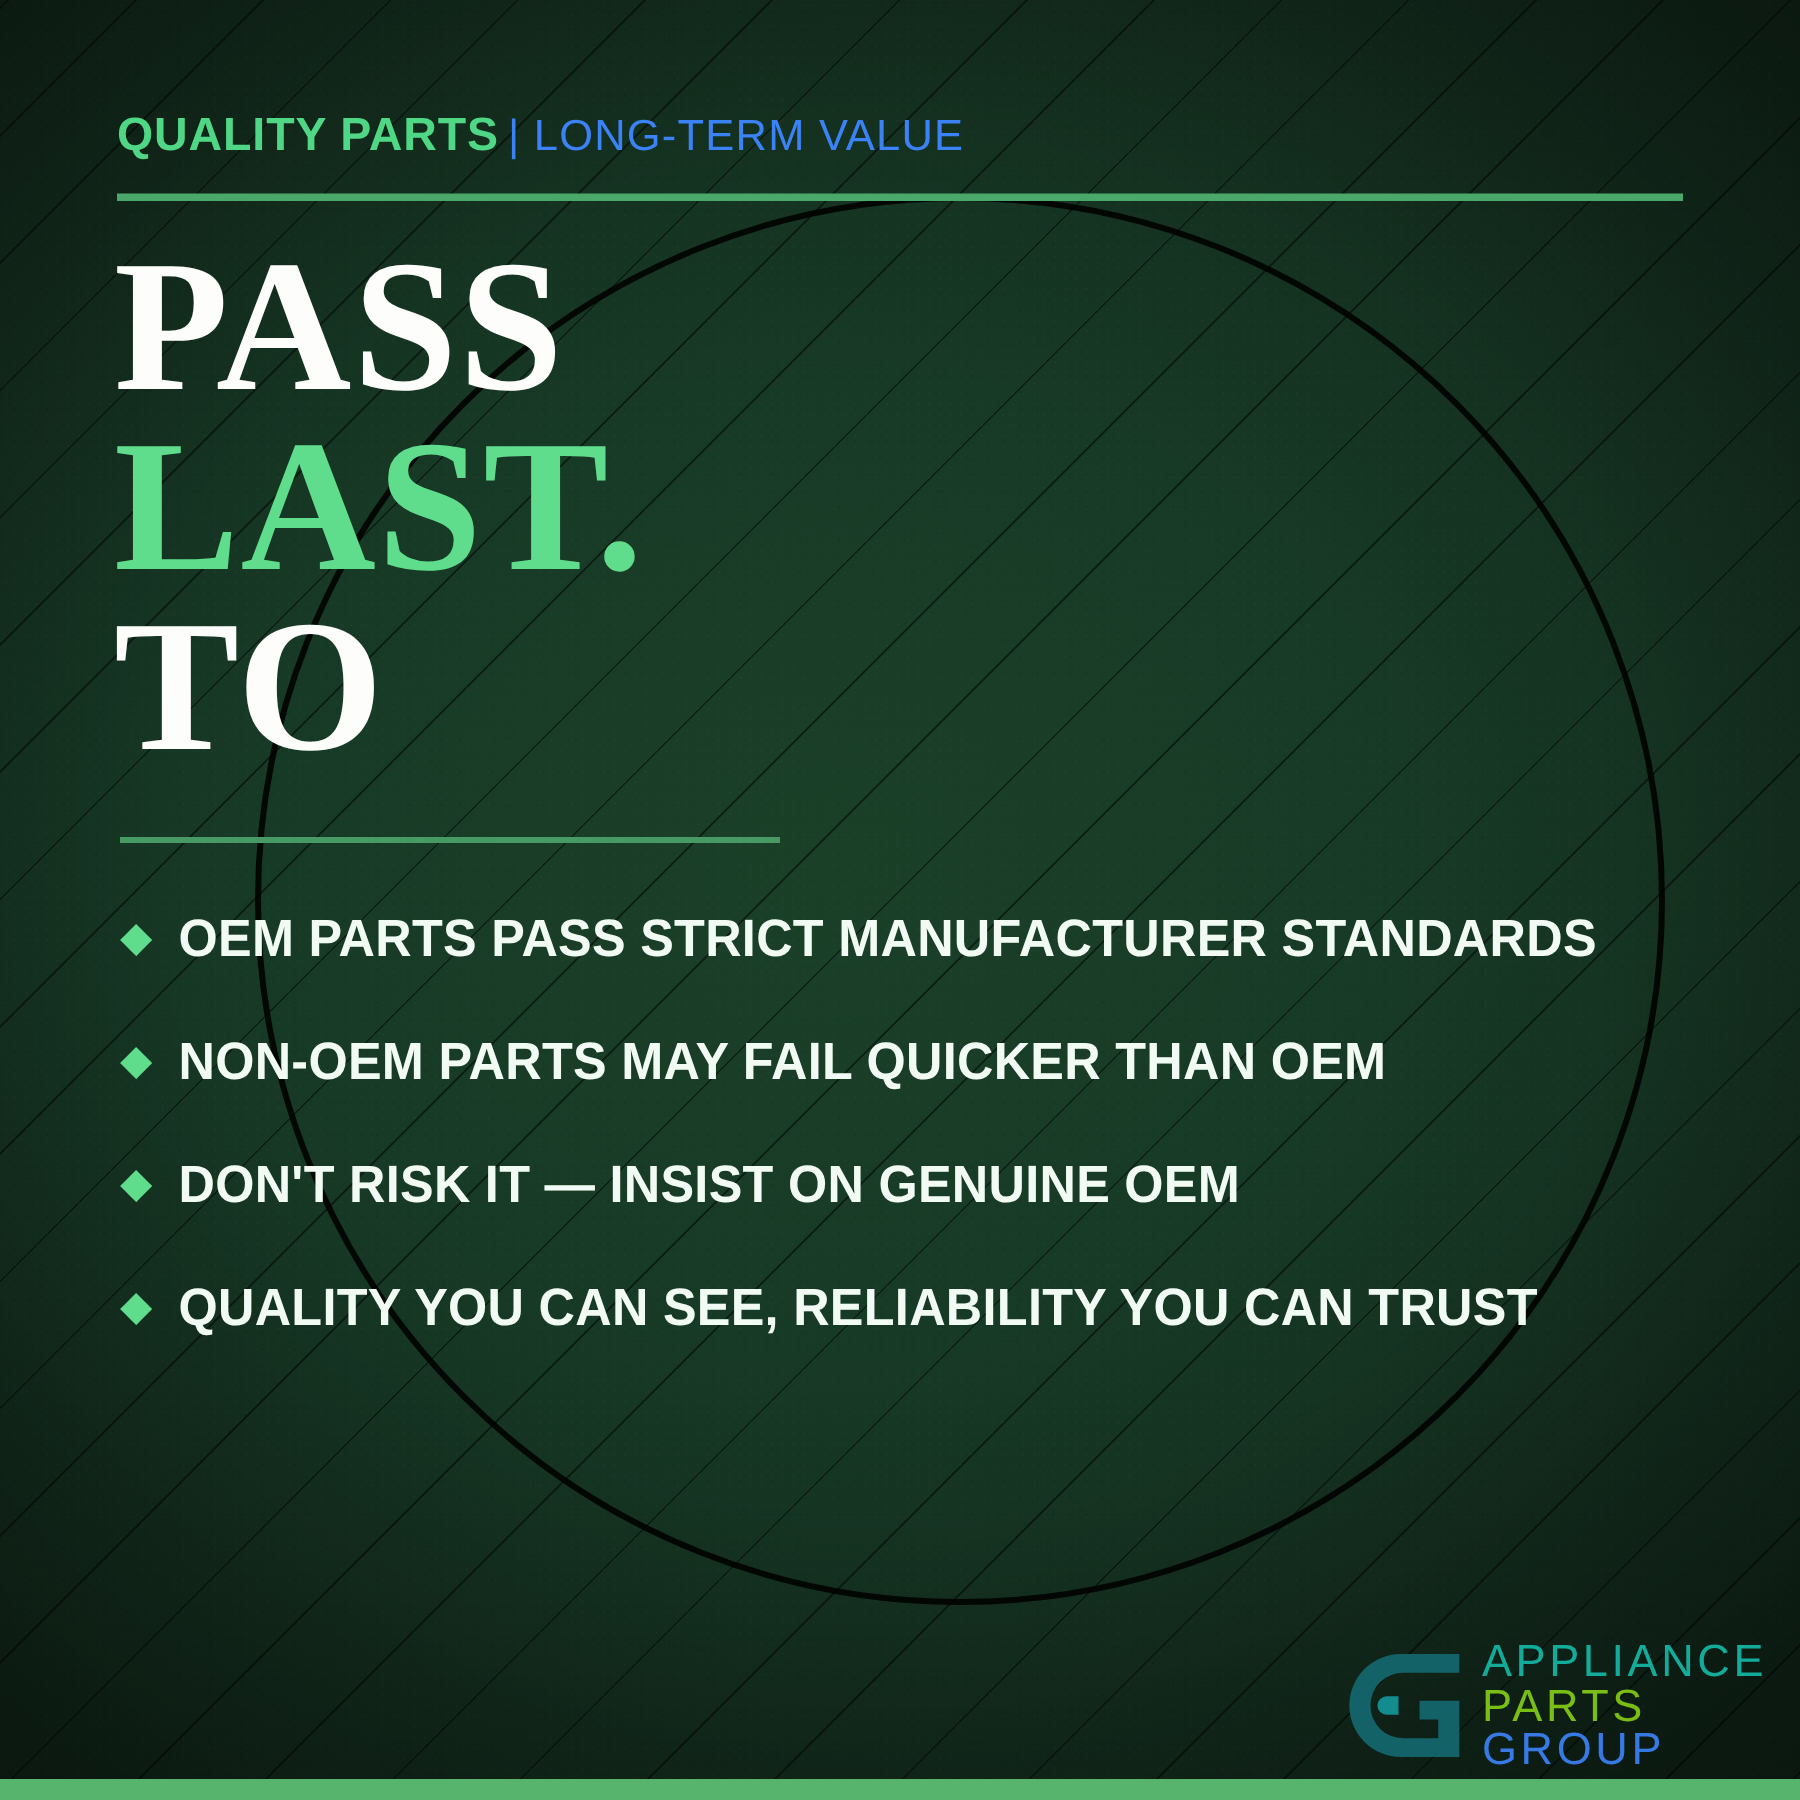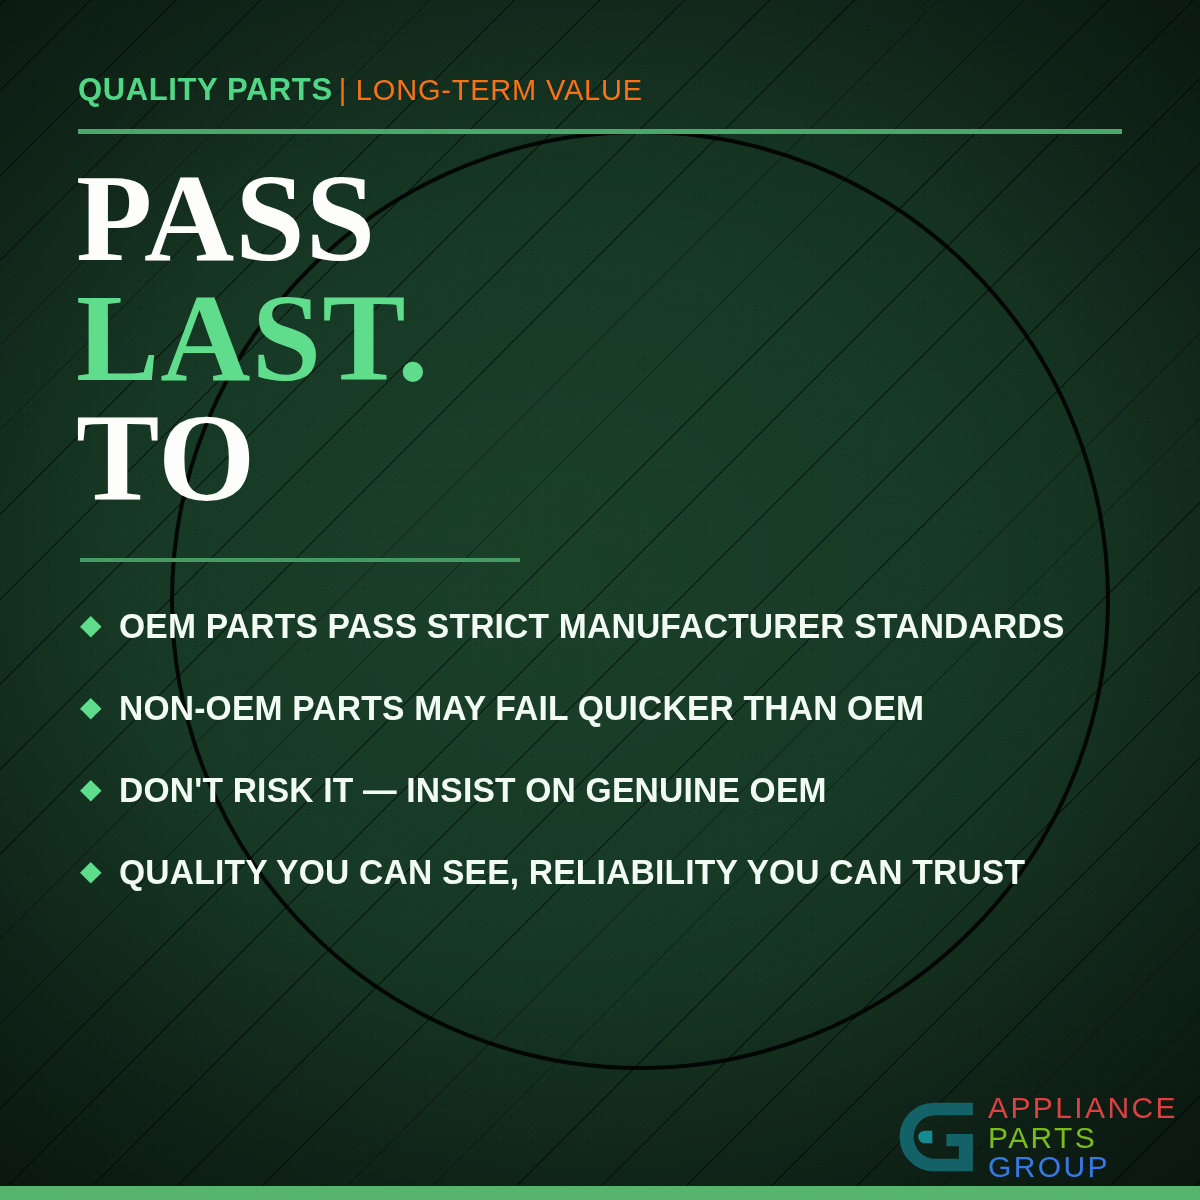--- a/index.html
+++ b/index.html
@@ -79,21 +79,21 @@
   .eyebrow-strong {
     font-size: 31px;
     font-weight: bold;
     letter-spacing: 0.6px;
     color: #4fd785;
   }
   .eyebrow-light {
     font-size: 29px;
     font-weight: normal;
     letter-spacing: 0.8px;
-    color: #f97316;
+    color: #3b82f6;
     margin-left: 6px;
   }
   .rule-top {
     position: absolute;
     left: 78px;
     top: 129px;
     width: 1044px;
     height: 5px;
     background: #4aa86a;
   }
@@ -168,21 +168,21 @@
     margin-right: 12px;
     flex: 0 0 auto;
   }
   .logo-words {
     font-family: "Liberation Sans", sans-serif;
     font-weight: normal;
     font-size: 30px;
     line-height: 0.99;
     letter-spacing: 2.4px;
   }
-  .lw1 { color: #ef4444; }
+  .lw1 { color: #14b8a6; }
   .lw2 { color: #84cc16; }
   .lw3 { color: #3b82f6; }
 
   
   .bottom-bar {
     position: absolute;
     left: 0;
     bottom: 0;
     width: 1200px;
     height: 14px;

